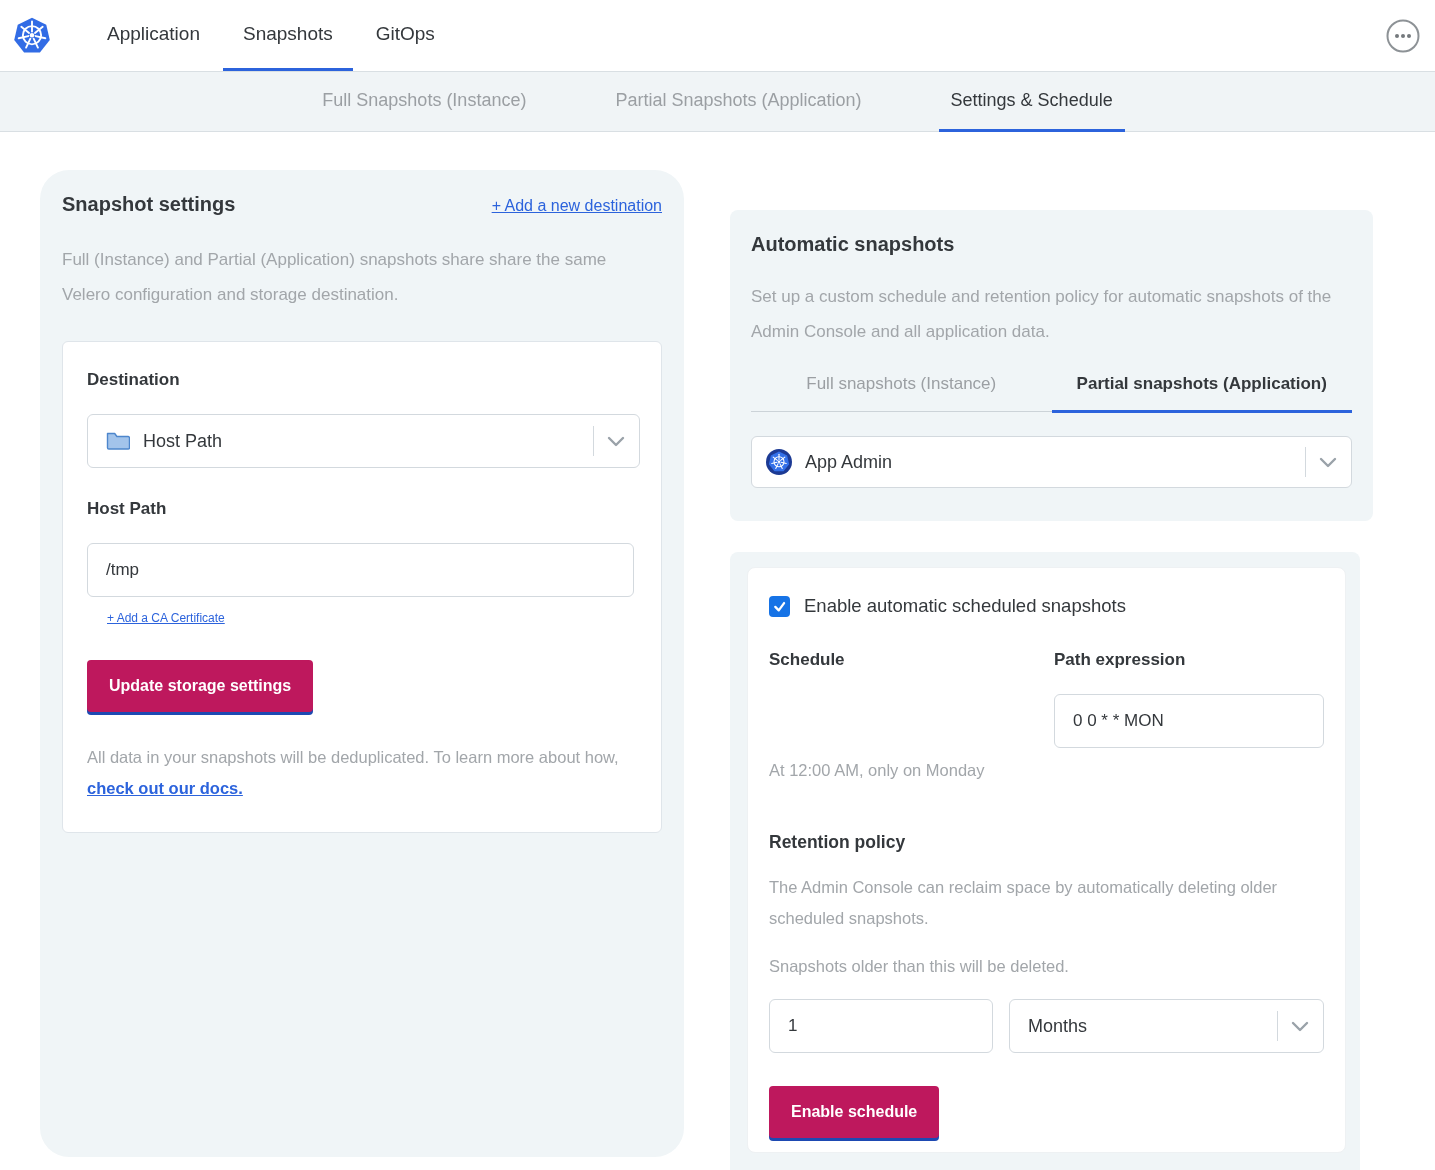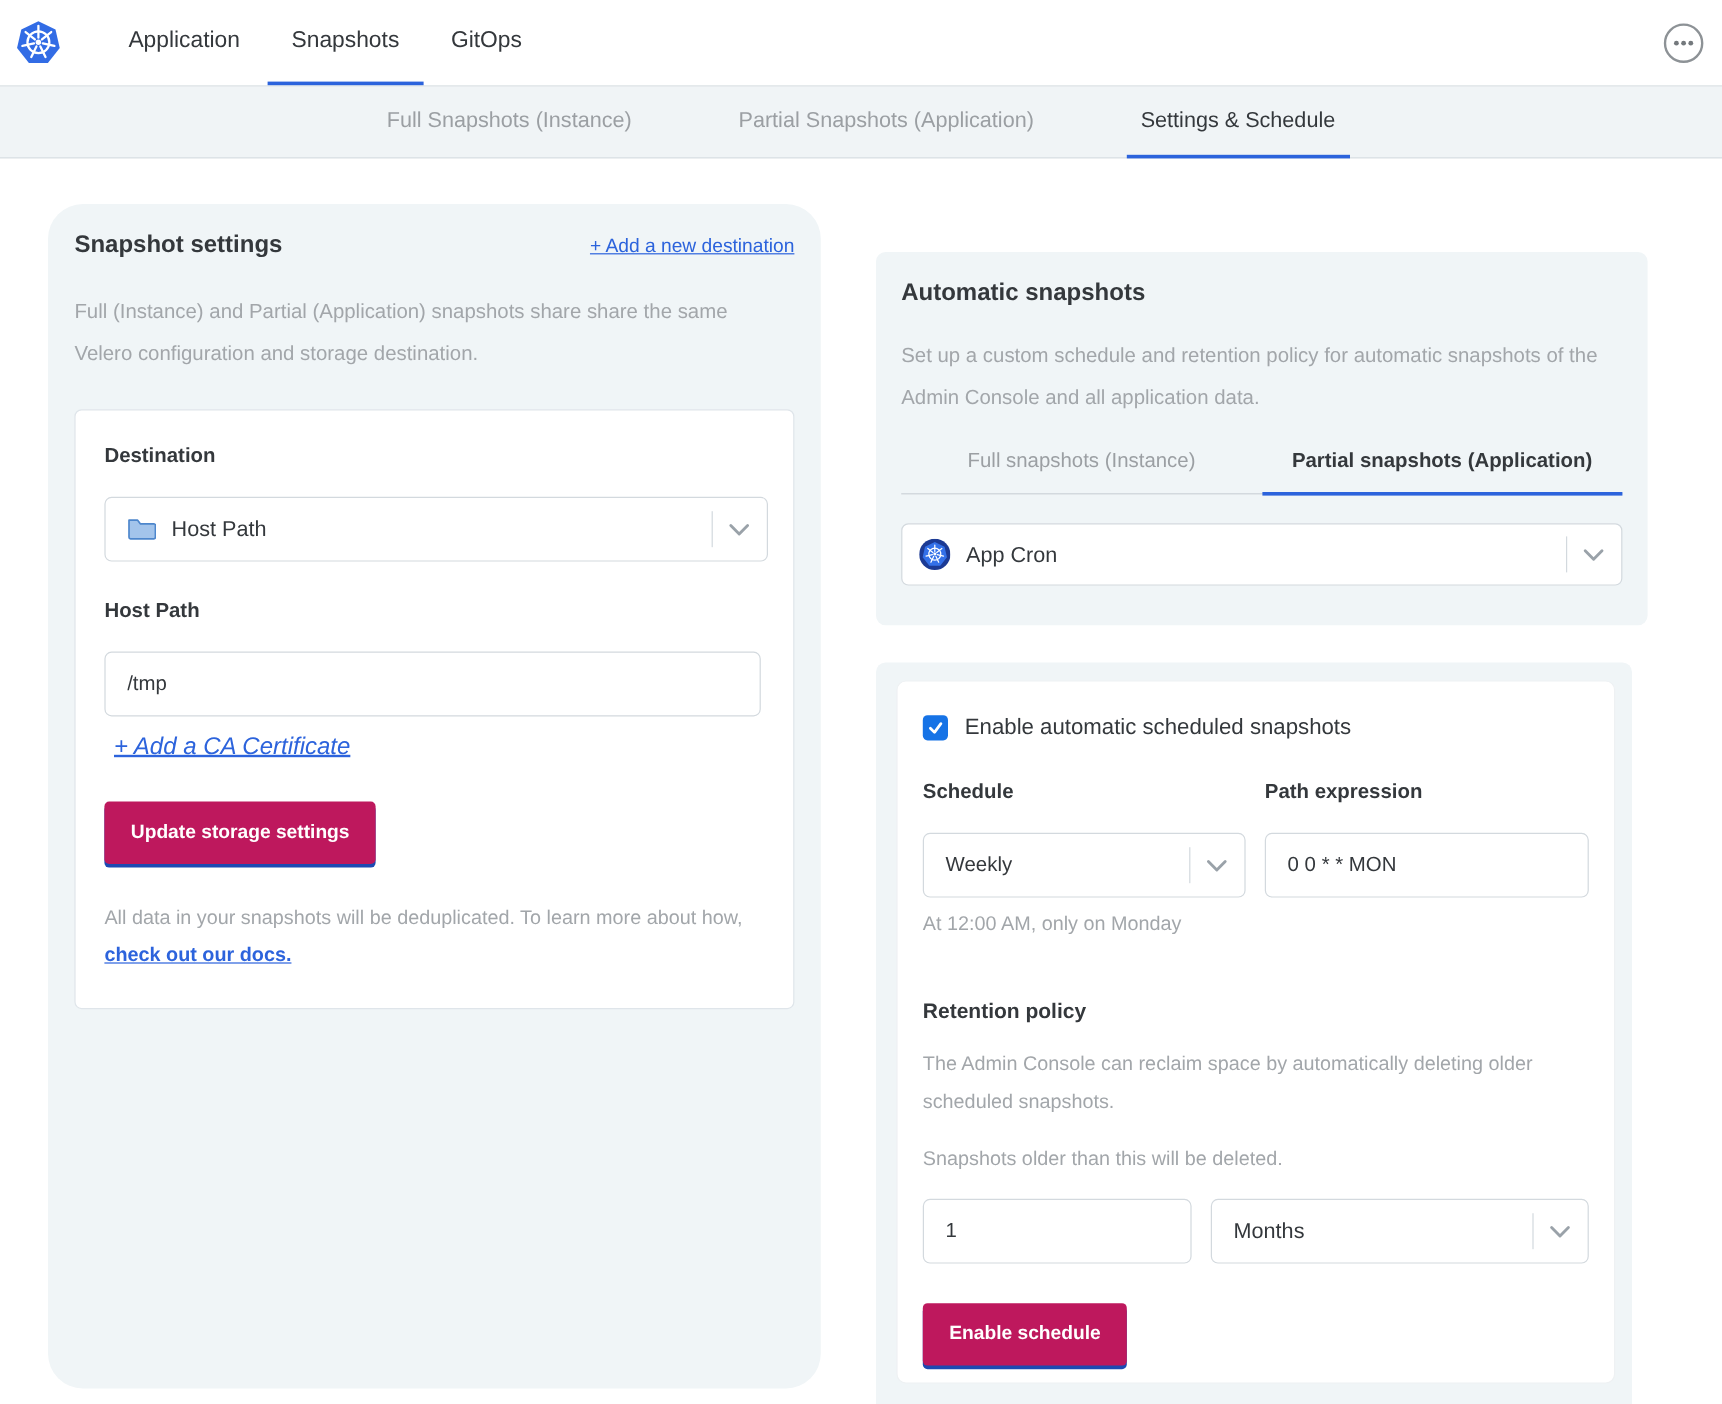--- a/index.html
+++ b/index.html
@@ -43,21 +43,21 @@
   .control .ctrl-text { font-size:18px; color:#34383c; }
   .ctrl-right { margin-left:auto; display:flex; align-items:center; }
   .ctrl-divider { width:1px; height:30px; background:#d3d9de; }
   .chevron { margin-left:13px; display:flex; }
 
   .dest-select { margin-top:24px; width:553px; cursor:pointer; }
   .dest-select .ctrl-text { margin-left:13px; }
   .hostpath-label { margin-top:31px; }
   .text-input { margin-top:24px; width:547px; height:54px; border:1px solid #d3d9de; border-radius:6px;
     padding:0 18px; font-size:17px; color:#34383c; font-family:"Liberation Sans", sans-serif; outline:none; }
-  .ca-link { display:inline-block; margin:14px 0 0 8px; font-size:20px;font-style:italic; }
+  .ca-link { display:inline-block; margin:14px 0 0 20px; font-size:12px; }
 
   .btn { display:inline-block; border:none; cursor:pointer; background:#be185d; color:#fff;
     font-weight:bold; font-size:16px; font-family:"Liberation Sans", sans-serif;
     height:52px; padding:0 22px; border-radius:4px; box-shadow:0 3px 0 #1d49b2; }
   .update-storage { margin-top:34px; }
   .dedup-note { margin-top:30px; font-size:16.5px; line-height:31px; color:#a2a6aa; max-width:555px; }
   .dedup-note a { font-weight:bold; }
 
   
   .right-col { width:643px; display:flex; flex-direction:column;margin-top:40px; }
@@ -199,21 +199,21 @@
       <div class="control app-select">
         <span>
           <svg width="26" height="26" viewBox="0 0 100 100">
             <circle cx="50" cy="50" r="50" fill="#1c3a94"></circle>
             <polygon points="50,10 81.3,25.1 89,59 67.4,86 32.6,86 11,59 18.7,25.1" fill="#3370e8"></polygon>
             <g transform="translate(50 49) scale(0.8) translate(-50 -48)">
                 <use href="#k8s-wheel"></use>
               </g>
           </svg>
         </span>
-        <span class="ctrl-text">App Cron</span>
+        <span class="ctrl-text">App Admin</span>
         <span class="ctrl-right">
           <span class="ctrl-divider"></span>
           <span class="chevron">
             <svg width="18" height="11" viewBox="0 0 18 11">
                 <use href="#chev"></use>
               </svg>
           </span>
         </span>
       </div>
     </section>
@@ -226,31 +226,20 @@
             <svg width="15" height="13" viewBox="0 0 19 17">
               <polyline points="4,9 8.5,13.5 15.5,4" fill="none" stroke="#fff" stroke-width="3" stroke-linecap="round" stroke-linejoin="round"></polyline>
             </svg>
           </span>
           <span class="check-label">Enable automatic scheduled snapshots</span>
         </label>
 
         <div class="sched-grid">
           <div class="sched-col">
             <div class="field-label">Schedule</div>
-            <div class="control">
-              <span class="ctrl-text">Weekly</span>
-              <span class="ctrl-right">
-                <span class="ctrl-divider"></span>
-                <span class="chevron">
-                  <svg width="18" height="11" viewBox="0 0 18 11">
-                      <use href="#chev"></use>
-                    </svg>
-                </span>
-              </span>
-            </div>
           </div>
           <div class="sched-col">
             <div class="field-label">Path expression</div>
             <input class="text-input cron-input" type="text" value="0 0 * * MON" style="">
           </div>
         </div>
         <div class="cron-help">At 12:00 AM, only on Monday</div>
 
         <div class="retention-title">Retention policy</div>
         <p class="retention-desc">The Admin Console can reclaim space by automatically deleting older scheduled snapshots.</p>

